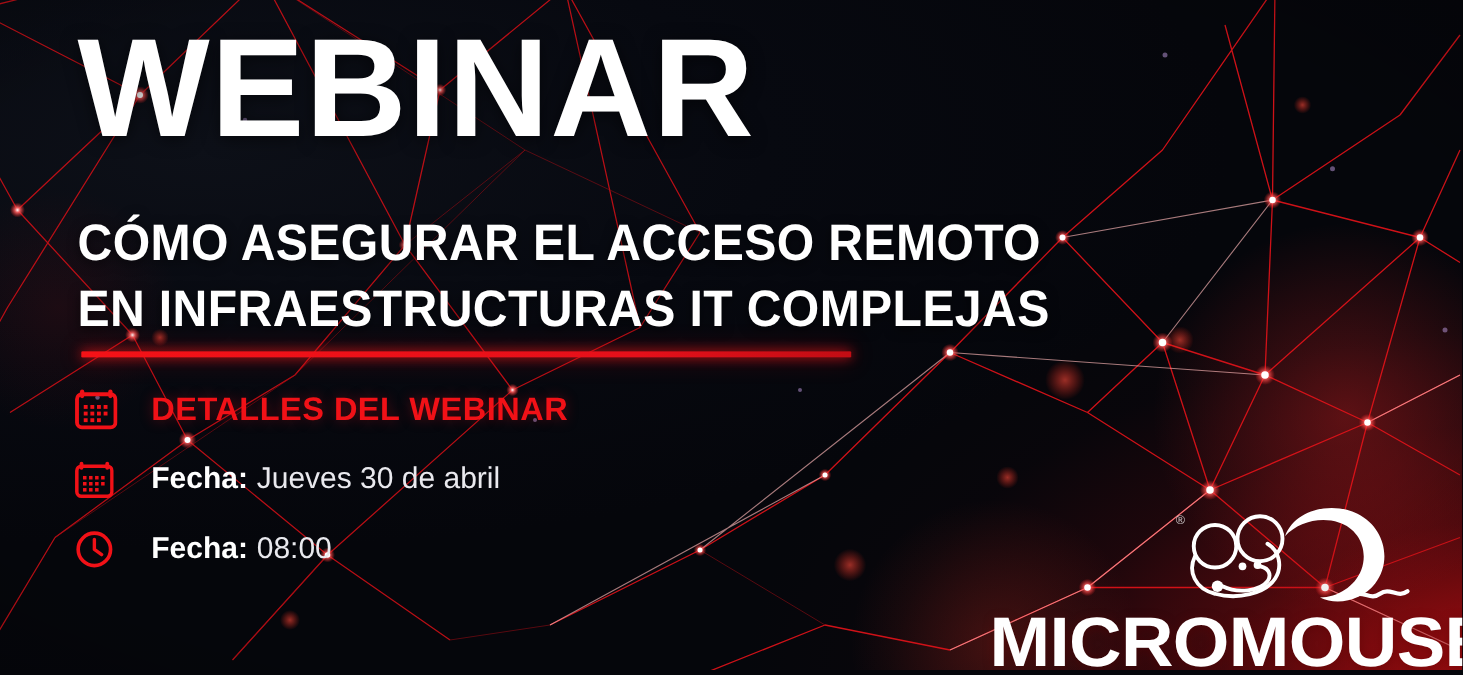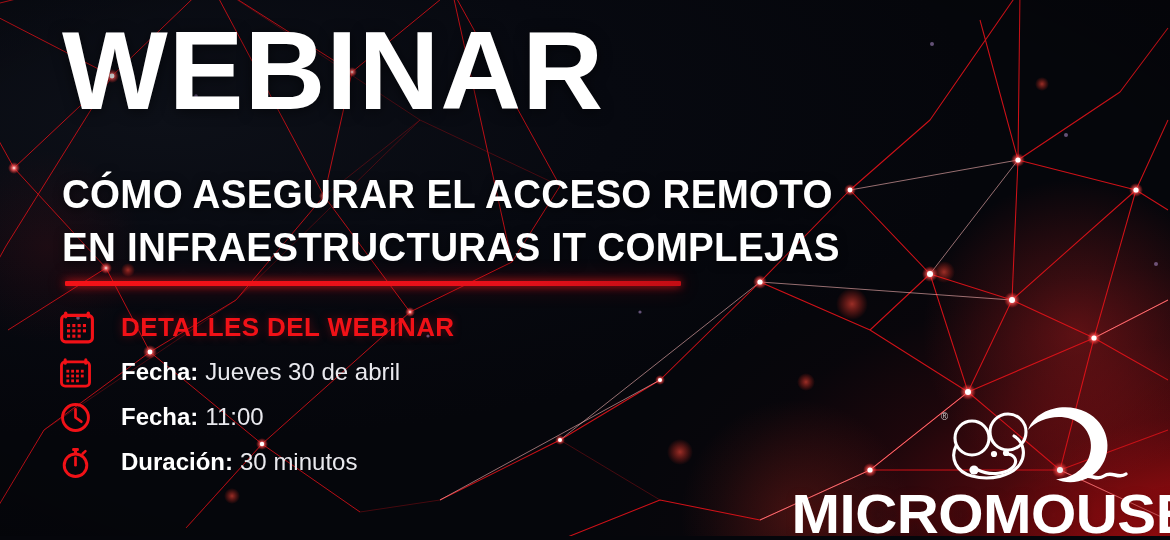--- a/index.html
+++ b/index.html
@@ -78,21 +78,21 @@
     box-shadow:0 0 9px rgba(244,20,24,0.85), 0 0 20px rgba(230,14,20,0.45);
     border-radius:1px;
   }
 
   .details { position:absolute; left:60px; top:305px; }
 
   .row {
     display:flex; align-items:center;
     height:44px;
   }
-  .row + .row { margin-top:1px; }
+  .row + .row { margin-top:12px; }
 
   .ico {
     width:44px; min-width:44px; height:40px;
     display:flex; align-items:center; justify-content:flex-start;
     margin-right:17px;
   }
   .ico svg { display:block; }
 
   .heading-text {
     font-size:26px; font-weight:700; color:#f11117;
@@ -309,38 +309,24 @@
       </div>
 
       <div class="row">
         <span class="ico">
           <svg width="31" height="31" viewBox="0 0 34 34">
             <circle cx="17" cy="17" r="14.2" fill="none" stroke="#f11117" stroke-width="3.2"></circle>
             <path d="M17 8.2 L17 17 L23.4 21.6" fill="none" stroke="#f11117" stroke-width="3" stroke-linecap="round" stroke-linejoin="round"></path>
           </svg>
         </span>
         <span class="row-text">
-          <span class="row-label">Fecha:</span><span class="row-value">11:00</span>
+          <span class="row-label">Fecha:</span><span class="row-value">08:00</span>
         </span>
       </div>
 
-      <div class="row">
-        <span class="ico">
-          <svg width="31" height="31" viewBox="0 0 34 34">
-            <rect x="13.3" y="1" width="7.4" height="3.3" rx="1.3" fill="#f11117"></rect>
-            <rect x="15.3" y="3.6" width="3.4" height="3.6" fill="#f11117"></rect>
-            <path d="M24.8 7.4 L27.9 4.5" stroke="#f11117" stroke-width="2.8" stroke-linecap="round"></path>
-            <circle cx="17" cy="20" r="12.4" fill="none" stroke="#f11117" stroke-width="3.2"></circle>
-            <path d="M17 11.8 L17 20" fill="none" stroke="#f11117" stroke-width="3" stroke-linecap="round"></path>
-          </svg>
-        </span>
-        <span class="row-text">
-          <span class="row-label">Duración:</span><span class="row-value">30 minutos</span>
-        </span>
-      </div>
 
 
     </div>
 
     <div class="logo">
       <span class="logo-mark">
         <svg width="200" height="92" viewBox="0 0 200 92">
           <g fill="none" stroke="#ffffff" stroke-linecap="round" stroke-linejoin="round">
 
             <path d="M96 30 C104 8, 134 2, 154 12 C176 23, 182 50, 168 68

